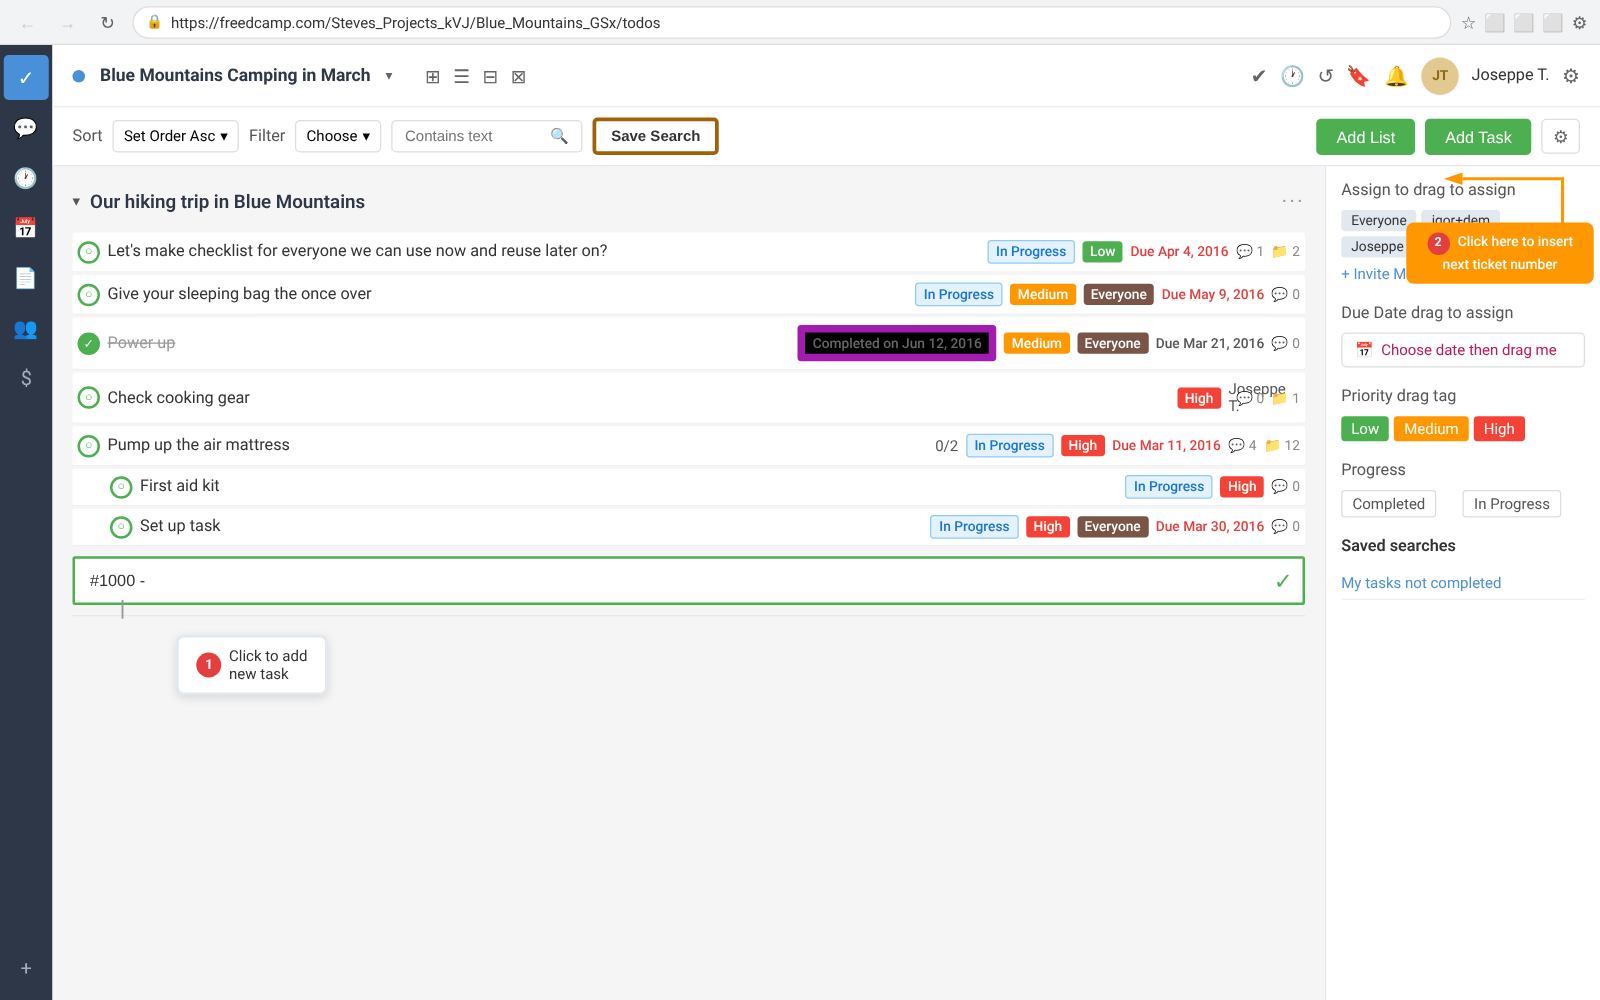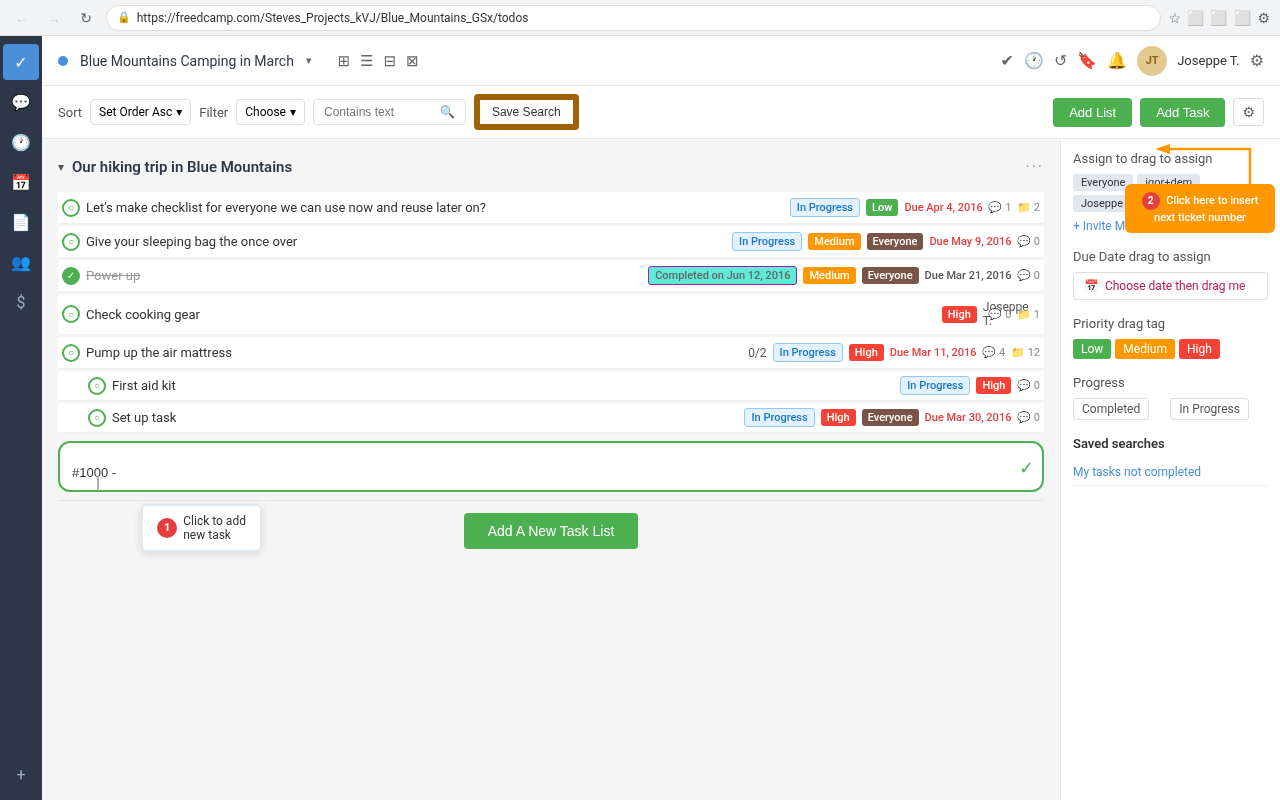--- a/index.html
+++ b/index.html
@@ -90,21 +90,21 @@
       padding: 0 16px;
       border-bottom: 1px solid #e2e8f0;
       gap: 12px;
     }
     .project-indicator {
       width: 10px; height: 10px;
       background: #4a90d9;
       border-radius: 50%;
     }
     .project-name {
-      font-weight: 400;
+      font-weight: 700;
       color: #2d3748;
       font-size: 14px;
     }
     .dropdown-arrow { color: #666; font-size: 11px; }
     .view-icons { display: flex; gap: 6px; margin-left: 12px; }
     .view-icon-btn {
       background: none; border: none; cursor: pointer;
       color: #666; font-size: 15px; padding: 2px;
     }
     .top-bar-spacer { flex: 1; }
@@ -139,23 +139,23 @@
     .search-box {
       border: 1px solid #ddd; border-radius: 4px;
       padding: 5px 10px; font-size: 12px;
       display: flex; align-items: center; gap: 6px;
       background: white;
     }
     .search-box input {
       border: none; outline: none; font-size: 12px; color: #0f172a; width: 110px;
     }
     .btn-save-search {
-      background: white; border: 6px solid #a16207;
+      background: white; border: 3px solid #a16207;
       border-radius: 4px; padding: 5px 12px;
-      font-size: 12px; cursor: pointer; color: #333;
+      font-size: 12px; cursor: pointer; color: #333; font-weight: bold;
     }
     .btn-add-list {
       background: #4caf50; color: white;
       border: none; border-radius: 4px;
       padding: 7px 16px; font-size: 13px;
       cursor: pointer; font-weight: 500;
     }
     .btn-add-task {
       background: #4caf50; color: white;
       border: none; border-radius: 4px;
@@ -219,21 +219,21 @@
     
     .badge {
       border-radius: 3px;
       padding: 2px 6px;
       font-size: 11px;
       font-weight: 500;
       white-space: nowrap;
       flex-shrink: 0;
     }
     .badge-in-progress { background: #e3f2fd; color: #1976d2; border: 1px solid #90caf9; }
-    .badge-completed { background: #5eead4; color: #666; border: 1px solid #a21caf; }
+    .badge-completed { background: #000000; color: #666; border: 6px solid #a21caf; }
     .badge-low { background: #4caf50; color: white; }
     .badge-medium { background: #ff9800; color: white; }
     .badge-high { background: #f44336; color: white; }
     .badge-everyone { background: #795548; color: white; }
 
     .due-date { color: #e53e3e; font-size: 11px; font-weight: 500; white-space: nowrap; }
     .due-date.normal { color: #555; }
     .comment-count { color: #888; font-size: 11px; white-space: nowrap; }
     .file-count { color: #888; font-size: 11px; white-space: nowrap; }
     .progress-text { color: #555; font-size: 12px; white-space: nowrap; }
@@ -251,22 +251,22 @@
     }
 
     
     .new-task-container {
       margin: 8px 0;
       position: relative;
     }
     .new-task-input {
       width: 100%;
       border: 2px solid #4caf50;
-      border-radius: 12px;
-      padding: 22px 40px 10px 12px;
+      border-radius: 2px;
+      padding: 10px 40px 10px 12px;
       font-size: 13px;
       outline: none;
       color: #333;
     }
     .new-task-check {
       position: absolute;
       right: 10px;
       top: 50%;
       transform: translateY(-50%);
       color: #4caf50;
@@ -515,23 +515,20 @@
             </svg>
             <div style="background:white; border:2px solid #e2e8f0; border-radius:6px; padding:8px 14px; font-size:12px; color:#333; display:inline-flex; align-items:center; gap:6px; box-shadow:0 2px 8px rgba(0,0,0,0.12); margin-top:4px;">
               <span style="display:inline-flex;width:20px;height:20px;background:#e53e3e;color:white;border-radius:50%;align-items:center;justify-content:center;font-size:11px;font-weight:bold;">1</span>
               <span>Click to add<br>new task</span>
             </div>
           </div>
         </div>
 
         <hr class="task-list-divider">
 
-        <div style="text-align:center;">
-          <button class="add-task-list-btn">Add A New Task List</button>
-        </div>
 
       </div>
 
       <div class="right-sidebar" style="position:relative;">
 
         <div style="position:absolute; top:-10px; right:10px; z-index:200;">
           <svg width="120" height="80" style="overflow:visible; display:block;">
             <defs>
               <marker id="arrowhead" markerWidth="6" markerHeight="4" refX="0" refY="2" orient="auto">
                 <polygon points="0 0, 6 2, 0 4" fill="#ff9800"></polygon>

